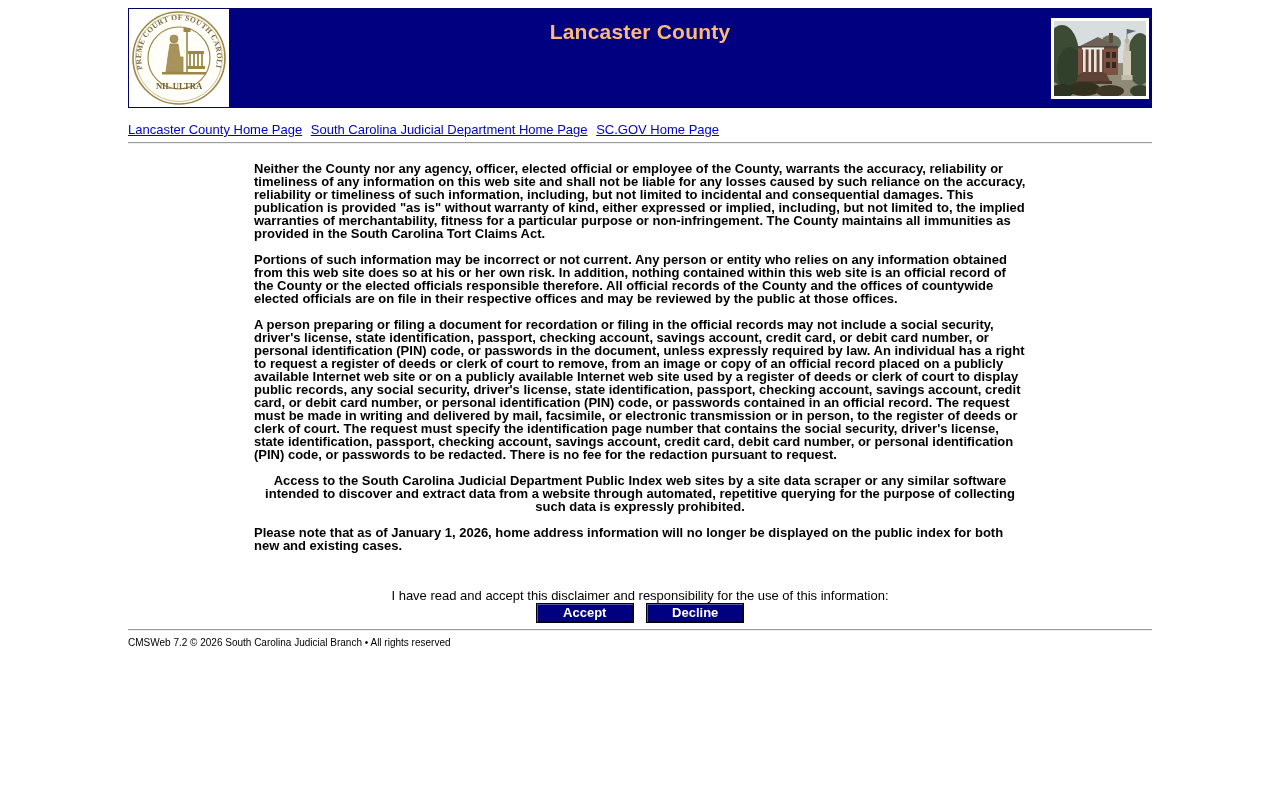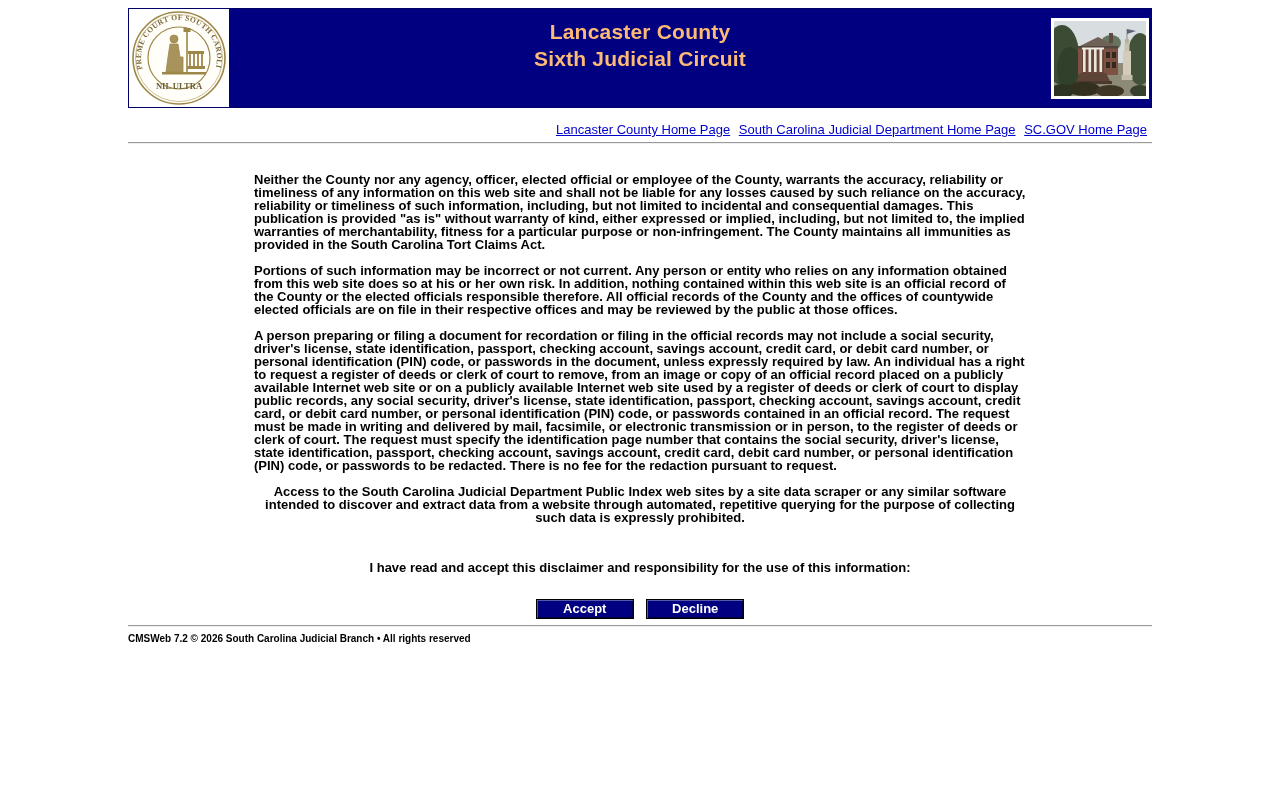--- a/index.html
+++ b/index.html
@@ -34,51 +34,51 @@
   .photo-box {
     position: absolute;
     right: 2px; top: 9px;
     width: 98px; height: 81px;
     background: #ffffff;
     padding: 3px;
   }
   .photo-box svg { display: block; }
 
   
-  .nav { margin-top: 15px; font-size: 13px; line-height: 14px; text-align: right; }
+  .nav { margin-top: 15px; font-size: 13px; line-height: 14px; }
   .nav a { color: #0000cc; text-decoration: underline; margin-right: 5px; cursor: pointer; }
 
   hr.rule {
     border: 0;
     border-top: 1px solid #9a9a9a;
     border-bottom: 1px solid #efefef;
     margin: 5px 0 0 0;
   }
 
   
   .disclaimer {
     width: 772px;
-    margin: 29px auto 0;
+    margin: 18px auto 0;
     color: #000;
     font-size: 13px;
     font-weight: bold;
     line-height: 13px;
   }
   .disclaimer p { margin: 0 0 13px 0; }
   .disclaimer p.extra-gap { margin-top: 12px; text-align: center; }
 
   .acceptance {
     margin-top: 36px;
     text-align: center;
     font-size: 13px;
-    font-weight: bold;
+    font-weight: normal;
     color: #000;
   }
 
-  .button-row { margin-top: 24px; text-align: center; }
+  .button-row { text-align: center; }
   .button-row button {
     width: 98px;
     height: 20px;
     margin: 0 4px;
     background: #000080;
     color: #ffffff;
     font-family: "Liberation Sans", sans-serif;
     font-size: 13px;
     font-weight: bold;
     line-height: 16px;
@@ -90,21 +90,21 @@
 
   hr.footer-rule {
     border: 0;
     border-top: 1px solid #9a9a9a;
     border-bottom: 1px solid #efefef;
     margin: 6px 0 0 0;
   }
   .footer {
     margin-top: 6px;
     font-size: 10px;
-    font-weight: bold;
+    font-weight: normal;
     color: #000;
   }
 </style>
 </head>
 <body>
 
 <div class="page">
 
   <div class="header">
 
@@ -133,21 +133,20 @@
           <rect x="58" y="57" width="18" height="3" fill="#9c8748" stroke="none"></rect>
           <rect x="33" y="63" width="44" height="2.5" fill="#9c8748" stroke="none"></rect>
         </g>
 
         <text x="50" y="80" text-anchor="middle" font-family="Liberation Serif, serif" font-size="8.6" font-weight="bold" fill="#6e5d33">NIL ULTRA</text>
       </svg>
     </div>
 
     <div class="title">
       <div>Lancaster County</div>
-      <div>Sixth Judicial Circuit</div>
     </div>
 
     <div class="photo-box">
       <svg width="92" height="75" viewBox="0 0 92 75">
 
         <rect x="0" y="0" width="92" height="75" fill="#d8dde0"></rect>
         <rect x="0" y="42" width="92" height="33" fill="#8e8a78"></rect>
 
         <ellipse cx="8" cy="34" rx="17" ry="30" fill="#3c4c34"></ellipse>
         <ellipse cx="16" cy="48" rx="13" ry="22" fill="#31402b"></ellipse>
@@ -196,20 +195,21 @@
     <a href="#">SC.GOV Home Page</a>
   </div>
 
   <hr class="rule">
 
   <div class="disclaimer">
     <p>Neither the County nor any agency, officer, elected official or employee of the County, warrants the accuracy, reliability or timeliness of any information on this web site and shall not be liable for any losses caused by such reliance on the accuracy, reliability or timeliness of such information, including, but not limited to incidental and consequential damages. This publication is provided "as is" without warranty of kind, either expressed or implied, including, but not limited to, the implied warranties of merchantability, fitness for a particular purpose or non-infringement. The County maintains all immunities as provided in the South Carolina Tort Claims Act.</p>
     <p>Portions of such information may be incorrect or not current. Any person or entity who relies on any information obtained from this web site does so at his or her own risk. In addition, nothing contained within this web site is an official record of the County or the elected officials responsible therefore. All official records of the County and the offices of countywide elected officials are on file in their respective offices and may be reviewed by the public at those offices.</p>
     <p>A person preparing or filing a document for recordation or filing in the official records may not include a social security, driver's license, state identification, passport, checking account, savings account, credit card, or debit card number, or personal identification (PIN) code, or passwords in the document, unless expressly required by law. An individual has a right to request a register of deeds or clerk of court to remove, from an image or copy of an official record placed on a publicly available Internet web site or on a publicly available Internet web site used by a register of deeds or clerk of court to display public records, any social security, driver's license, state identification, passport, checking account, savings account, credit card, or debit card number, or personal identification (PIN) code, or passwords contained in an official record. The request must be made in writing and delivered by mail, facsimile, or electronic transmission or in person, to the register of deeds or clerk of court. The request must specify the identification page number that contains the social security, driver's license, state identification, passport, checking account, savings account, credit card, debit card number, or personal identification (PIN) code, or passwords to be redacted. There is no fee for the redaction pursuant to request.</p>
     <p class="extra-gap">Access to the South Carolina Judicial Department Public Index web sites by a site data scraper or any similar software intended to discover and extract data from a website through automated, repetitive querying for the purpose of collecting such data is expressly prohibited.</p>
+    <p>Please note that as of January 1, 2026, home address information will no longer be displayed on the public index for both new and existing cases.</p>
   </div>
 
   <div class="acceptance">I have read and accept this disclaimer and responsibility for the use of this information:</div>
 
   <div class="button-row">
     <button type="button">Accept</button>
     <button type="button">Decline</button>
   </div>
 
   <hr class="footer-rule">

